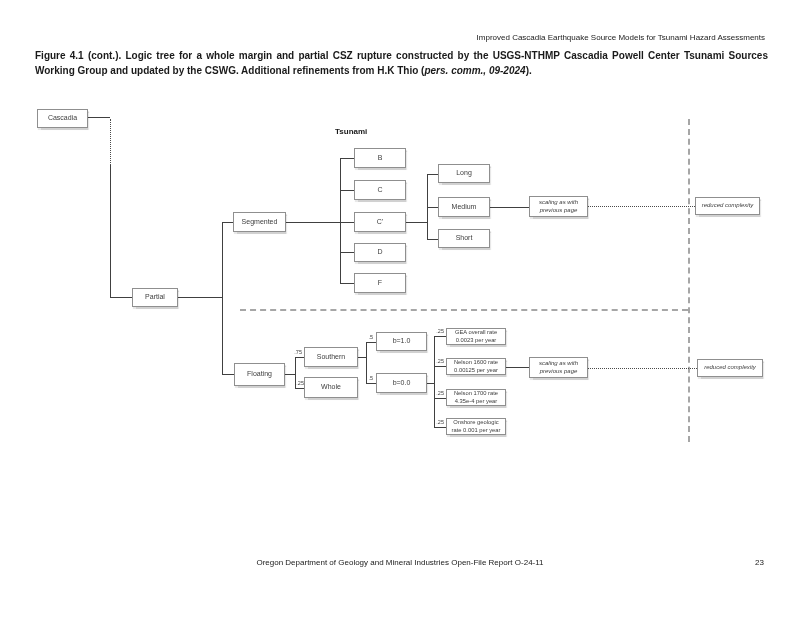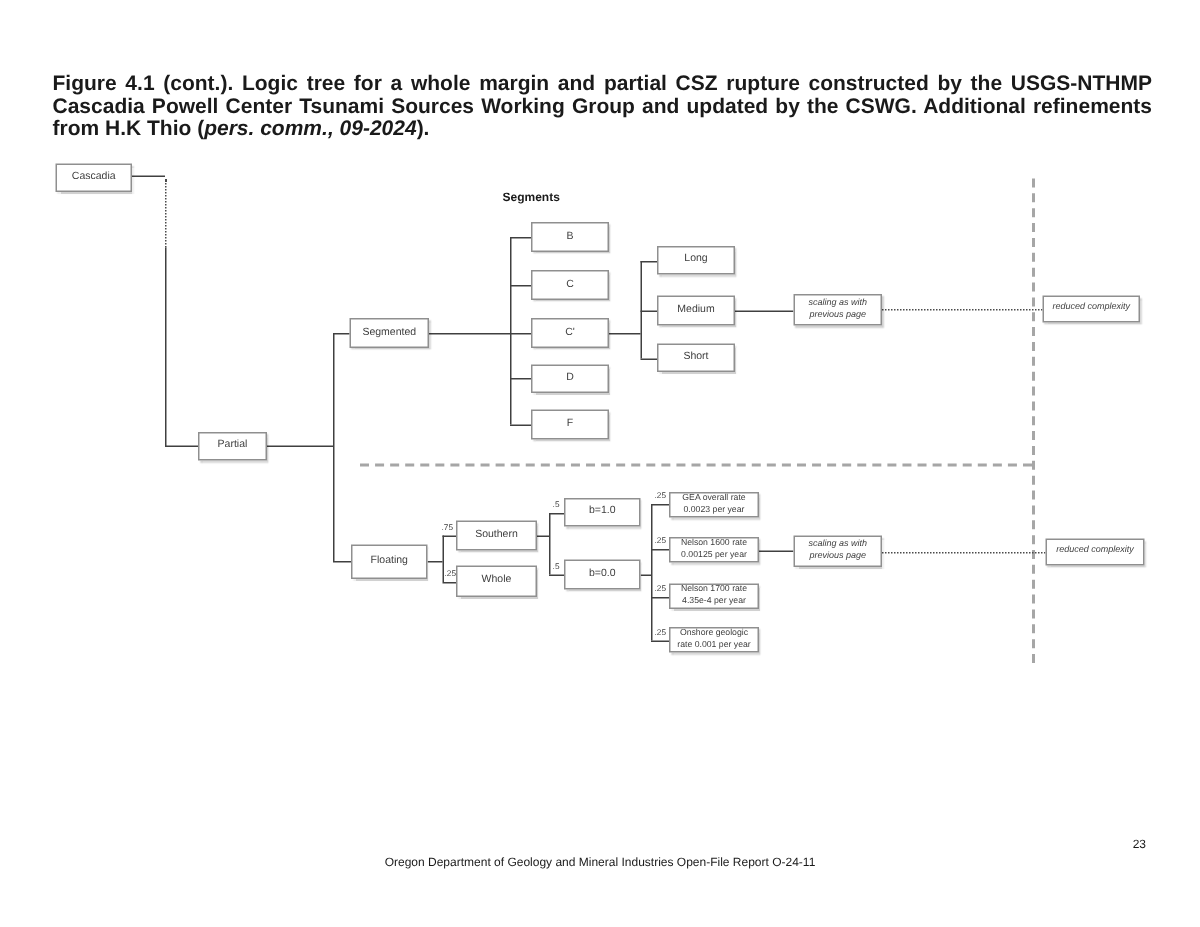--- a/index.html
+++ b/index.html
@@ -16,21 +16,21 @@
   .running-header {
     position: absolute;
     left: 35px; top: 33px; width: 730px;
     text-align: right;
     font-size: 8px;
     color: #1a1a1a;
   }
   .caption {
     position: absolute;
     left: 35px; top: 48px; width: 733px;
-    font-size: 14px;
+    font-size: 10px;
     font-weight: bold;
     line-height: 15px;
     text-align: justify;
   }
   .caption i { font-style: italic; }
   .diagram { position: absolute; left: 0; top: 0; width: 800px; height: 618px; }
   .node {
     position: absolute;
     background: #ffffff;
     border: 1px solid #8f8f8f;
@@ -65,34 +65,34 @@
     left: 335px; top: 127px;
     font-size: 8px;
     font-weight: bold;
     color: #1a1a1a;
   }
   .footer-text {
     position: absolute;
     left: 0; top: 558px; width: 800px;
     text-align: center;
     font-size: 8px;
-    margin-top: 12px;
   }
   .page-number {
     position: absolute;
     top: 558px; left: 744px; width: 20px;
     text-align: right;
     font-size: 8px;
   }
 </style>
 </head>
 <body>
 
 <div class="page">
 
+  <div class="running-header">Improved Cascadia Earthquake Source Models for Tsunami Hazard Assessments</div>
 
   <p class="caption"><span>Figure 4.1 (cont.). Logic tree for a whole margin and partial CSZ rupture constructed by the USGS-NTHMP Cascadia Powell Center Tsunami Sources Working Group and updated by the CSWG. Additional refinements from H.K Thio (</span><i>pers. comm., 09-2024</i><span>).</span></p>
 
   <div class="diagram">
 
     <div class="ln h" style="left:88px;top:117px;width:22px"></div>
     <div class="ln v dot" style="left:110px;top:119px;height:46px"></div>
     <div class="ln v" style="left:110px;top:165px;height:133px"></div>
     <div class="ln h" style="left:110px;top:297px;width:22px"></div>
 
@@ -131,21 +131,21 @@
 
     <div class="ln h" style="left:427px;top:383px;width:7px"></div>
     <div class="ln v" style="left:434px;top:336px;height:91px"></div>
     <div class="ln h" style="left:434px;top:336px;width:12px"></div>
     <div class="ln h" style="left:434px;top:366px;width:12px"></div>
     <div class="ln h" style="left:434px;top:398px;width:12px"></div>
     <div class="ln h" style="left:434px;top:427px;width:12px"></div>
     <div class="ln h" style="left:506px;top:367px;width:23px"></div>
     <div class="ln h dot" style="left:588px;top:368px;width:109px"></div>
 
-    <div class="seg-title">Segments</div>
+    <div class="seg-title">Tsunami</div>
 
     <div class="node" style="left:37px;top:109px;width:51px;height:19px">Cascadia</div>
     <div class="node" style="left:132px;top:288px;width:46px;height:19px">Partial</div>
     <div class="node" style="left:233px;top:212px;width:53px;height:20px">Segmented</div>
 
     <div class="node" style="left:354px;top:148px;width:52px;height:20px">B</div>
     <div class="node" style="left:354px;top:180px;width:52px;height:20px">C</div>
     <div class="node" style="left:354px;top:212px;width:52px;height:20px">C'</div>
     <div class="node" style="left:354px;top:243px;width:52px;height:19px">D</div>
     <div class="node" style="left:354px;top:273px;width:52px;height:20px">F</div>

